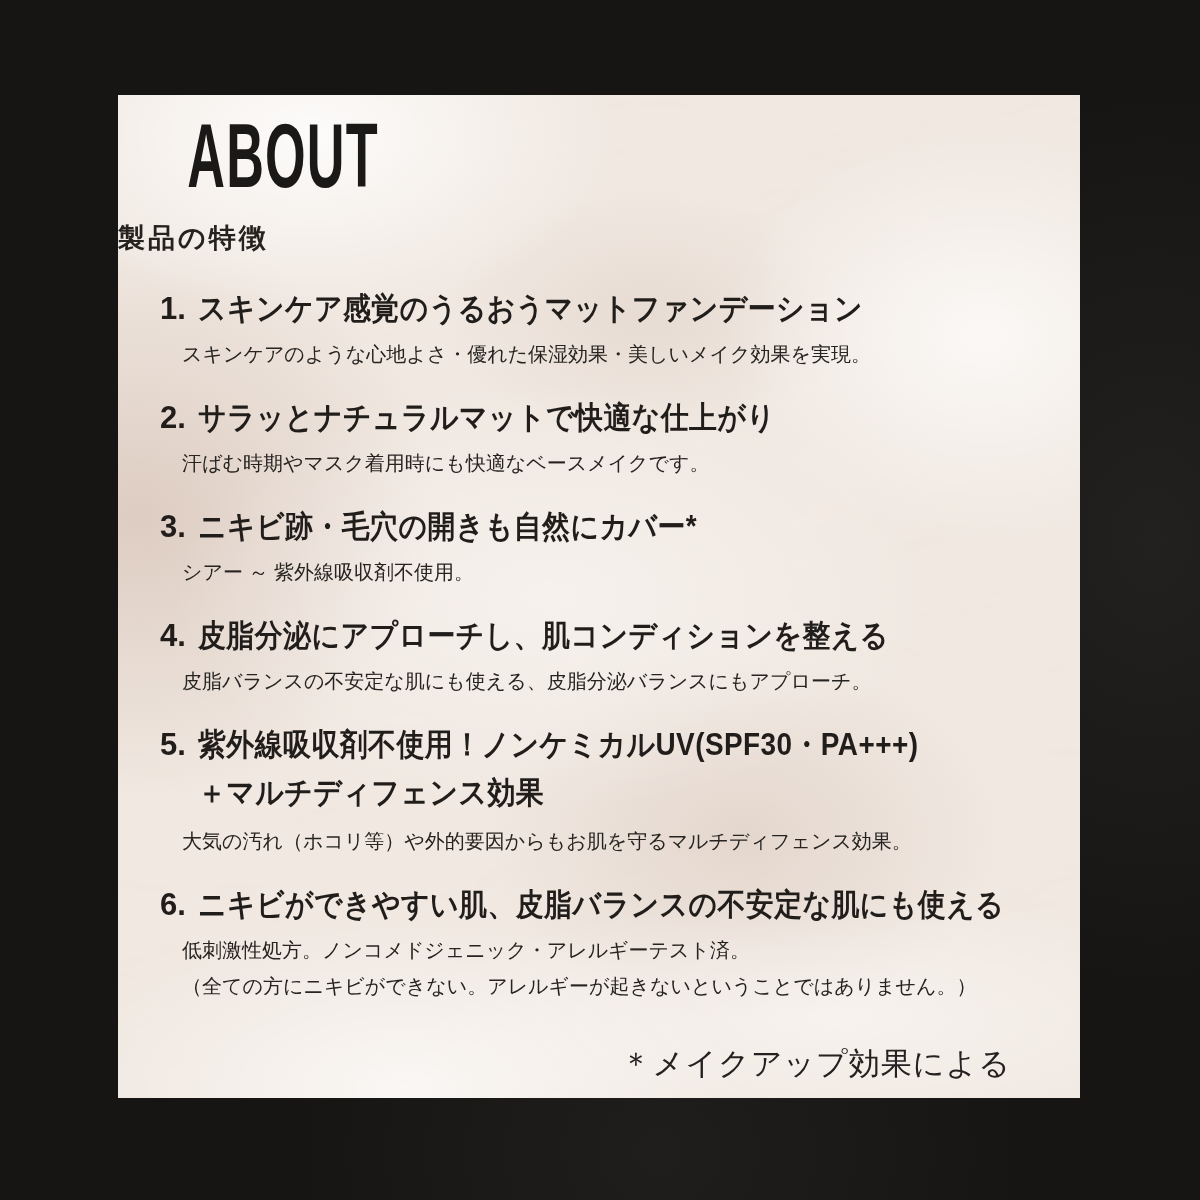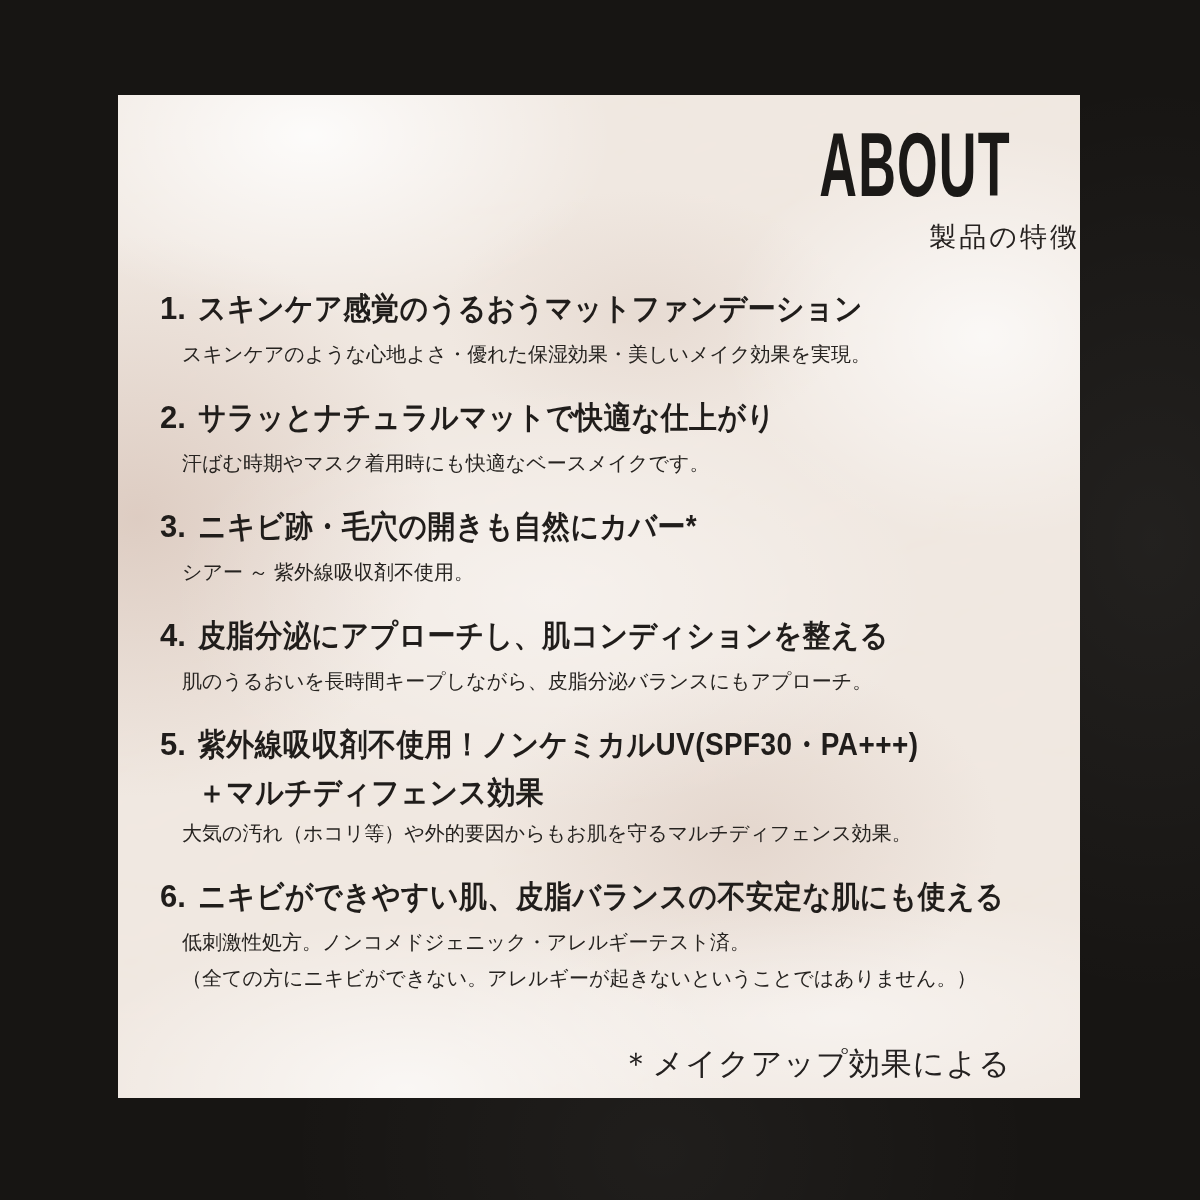--- a/index.html
+++ b/index.html
@@ -49,40 +49,40 @@
       radial-gradient(38% 26% at 65% 74%, rgba(206,182,169,0.35), rgba(206,182,169,0) 70%),
       radial-gradient(30% 18% at 55% 22%, rgba(211,190,178,0.30), rgba(211,190,178,0) 70%);
   }
   .content {
     position: absolute;
     inset: 0;
     color: #201d1b;
   }
   .title-block {
     position: absolute;
-    top: 26px;
+    top: 17px;
     left: 0;
     right: 0;
-    text-align: right;
+    text-align: left;
   }
   .about-title {
     display: inline-block;
     font-size: 90px;
     font-weight: 800;
     line-height: 88px;
     letter-spacing: 2px;
     transform: scaleX(0.58);
     transform-origin: center;
     white-space: nowrap;
     color: #1b1917;
   }
   .about-subtitle {
-    margin-top: 10px;
+    margin-top: 20px;
     font-size: 27px;
-    font-weight: 400;
+    font-weight: 700;
     letter-spacing: 3px;
     color: #262220;
   }
   .features {
     position: absolute;
     top: 192px;
     left: 42px;
     right: 36px;
     list-style: none;
     margin: 0;
@@ -116,21 +116,21 @@
     margin: 4px 0 0 38px;
   }
   .feature-desc {
     font-size: 20px;
     line-height: 36px;
     margin: 5px 0 0 22px;
     white-space: nowrap;
     color: #262320;
   }
   .feature-desc.first { margin-top: 5px; }
-  .feature-desc.cont  { margin-top: 0; }
+  .feature-desc.cont  { margin-top: 8px; }
   .feature-desc.small {
     font-size: 20px;
     line-height: 33px;
     margin-top: 2px;
   }
   .feature-title2:empty,
   .feature-desc:empty { display: none; }
   .footnote {
     position: absolute;
     top: 948px;
@@ -191,21 +191,21 @@
             <span class="feature-title">ニキビ跡・毛穴の開きも自然にカバー*</span>
           </div>
           <div class="feature-desc first">シアー ～ 紫外線吸収剤不使用。</div>
         </li>
 
         <li class="feature-item">
           <div class="feature-head">
             <span class="feature-num">4.</span>
             <span class="feature-title">皮脂分泌にアプローチし、肌コンディションを整える</span>
           </div>
-          <div class="feature-desc first">肌のうるおいを長時間キープしながら、皮脂分泌バランスにもアプローチ。</div>
+          <div class="feature-desc first">皮脂バランスの不安定な肌にも使える、皮脂分泌バランスにもアプローチ。</div>
         </li>
 
         <li class="feature-item">
           <div class="feature-head">
             <span class="feature-num">5.</span>
             <span class="feature-title">紫外線吸収剤不使用！ノンケミカルUV(SPF30・PA+++)</span>
           </div>
           <div class="feature-title2">＋マルチディフェンス効果</div>
           <div class="feature-desc cont">大気の汚れ（ホコリ等）や外的要因からもお肌を守るマルチディフェンス効果。</div>
         </li>

